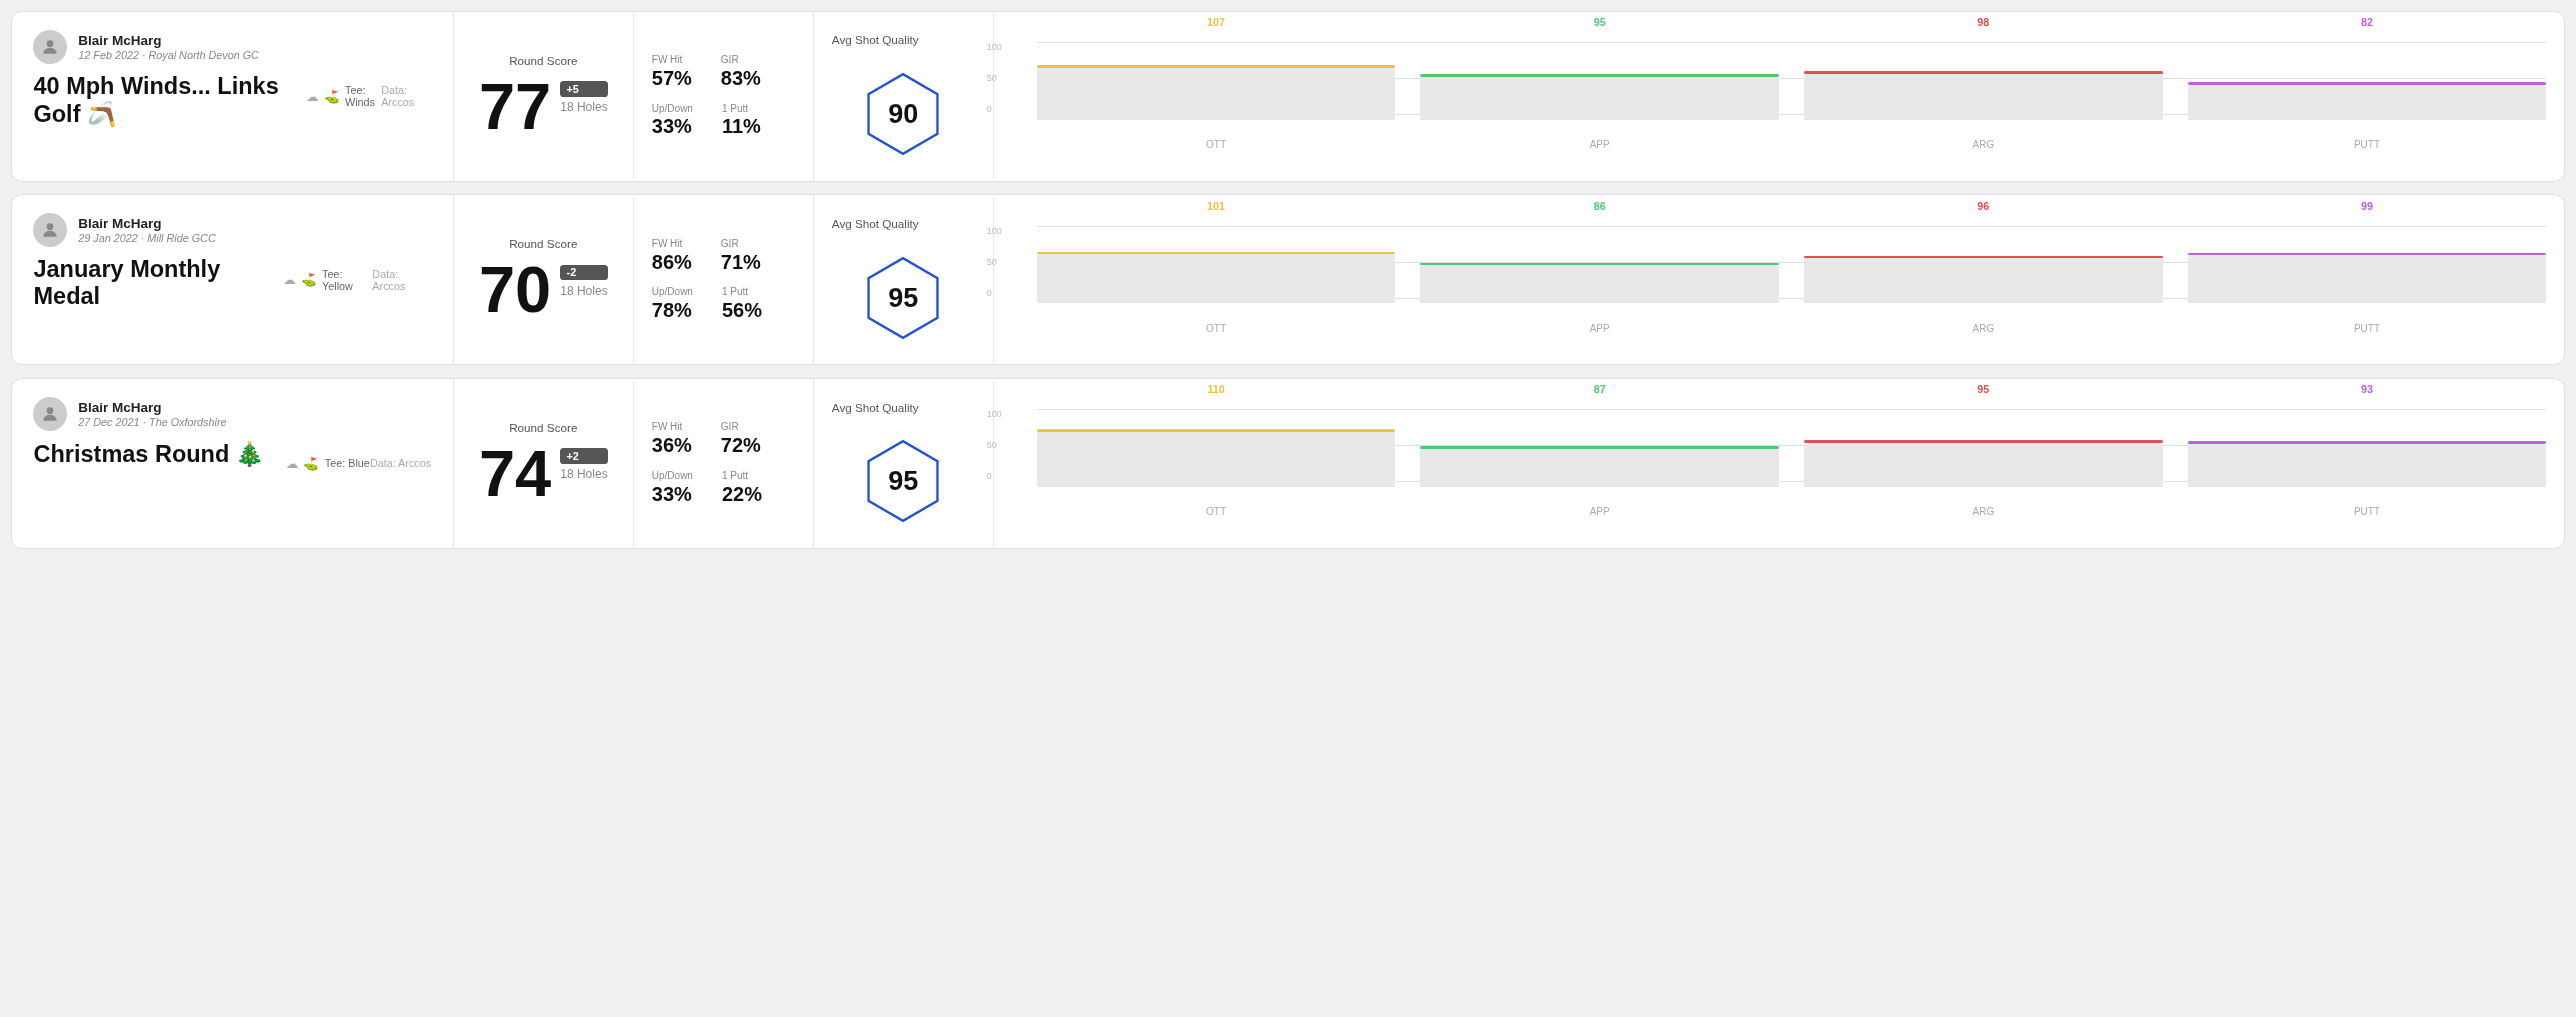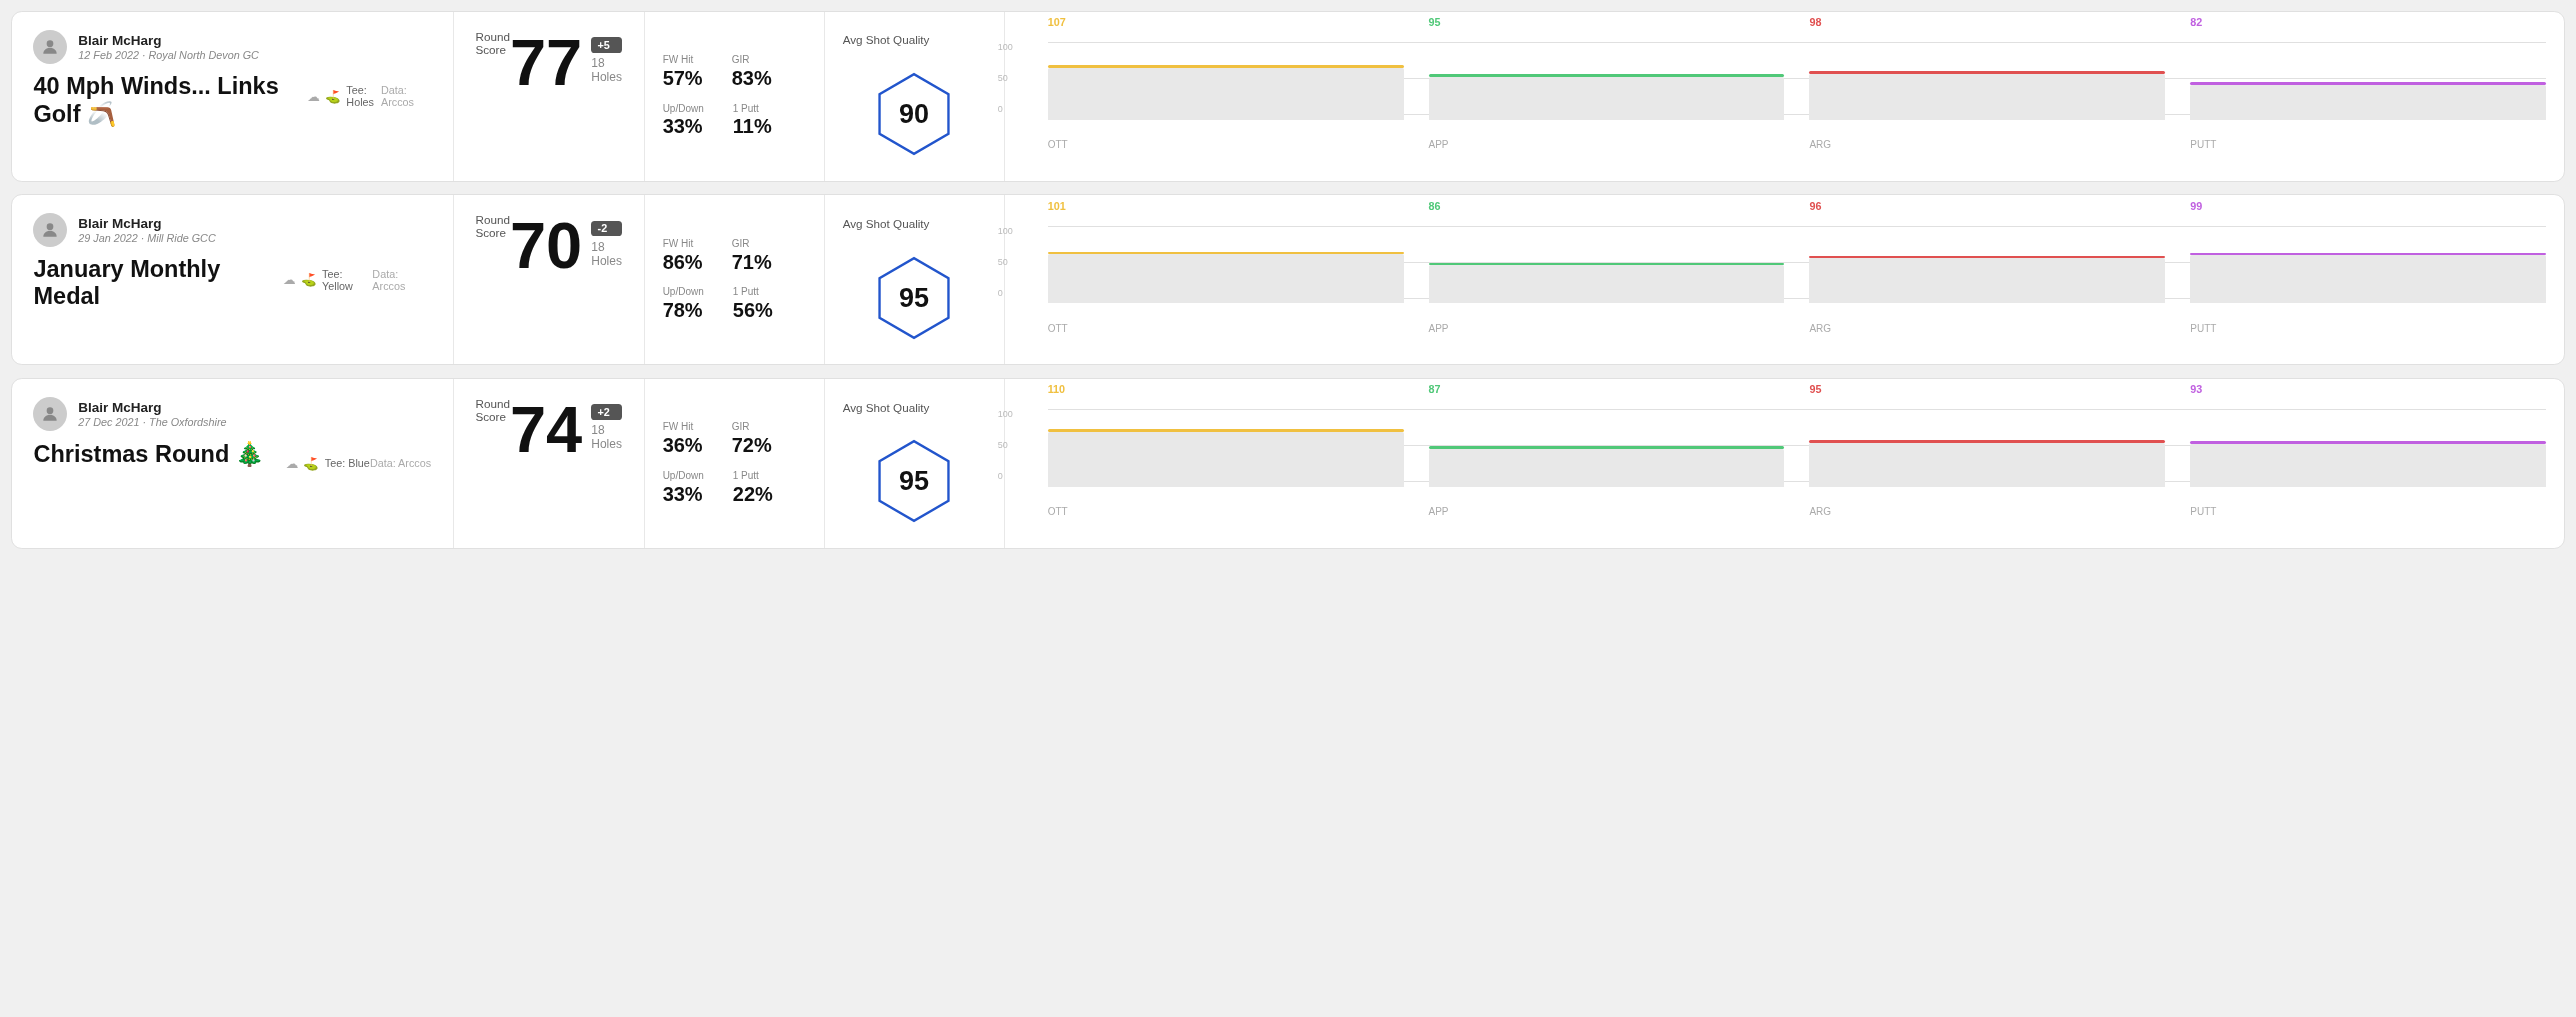--- a/index.html
+++ b/index.html
@@ -100,22 +100,23 @@
       font-size: 10.8px;
       color: #aaa;
     }
 
     
     .card-score {
       flex: 0 0 180px;
       padding: 18px 21.7px;
       border-right: 0.9px solid #e8e8e8;
       display: flex;
-      flex-direction: row;
+      flex-direction: column;
       justify-content: center;
+      align-items: center;
     }
 
     .score-label {
       font-size: 11.7px;
       color: #555;
       margin-bottom: 7.2px;
     }
 
     .score-main {
       display: flex;
@@ -239,20 +240,21 @@
       display: flex;
       align-items: flex-end;
       gap: 25px;
       height: 108px;
       position: relative;
     }
 
     .chart-col {
       display: flex;
       flex-direction: column;
+      align-items: center;
       gap: 16px;
       flex: 1;
     }
 
     .chart-value-label {
       font-size: 10.8px;
       font-weight: 700;
       margin-bottom: 3.6px;
     }
 
@@ -333,21 +335,21 @@
         </div>
       </div>
       <div class="round-title">
         40 Mph Winds... Links Golf 🪃
       </div>
     </div>
     <div class="card-footer">
       <div class="tee-info">
         <span class="tee-icon">☁</span>
         <span class="tee-icon">⛳</span>
-        <span>Tee: Holes</span>
+        <span>Tee: Winds</span>
       </div>
       <div class="data-source">Data: Arccos</div>
     </div>
   </div>
       <div class="card-score">
     <div class="score-label">Round Score</div>
     <div class="score-main">
       <div class="score-number">77</div>
       <div class="score-badge-wrap">
         <span class="score-badge">+5</span>

